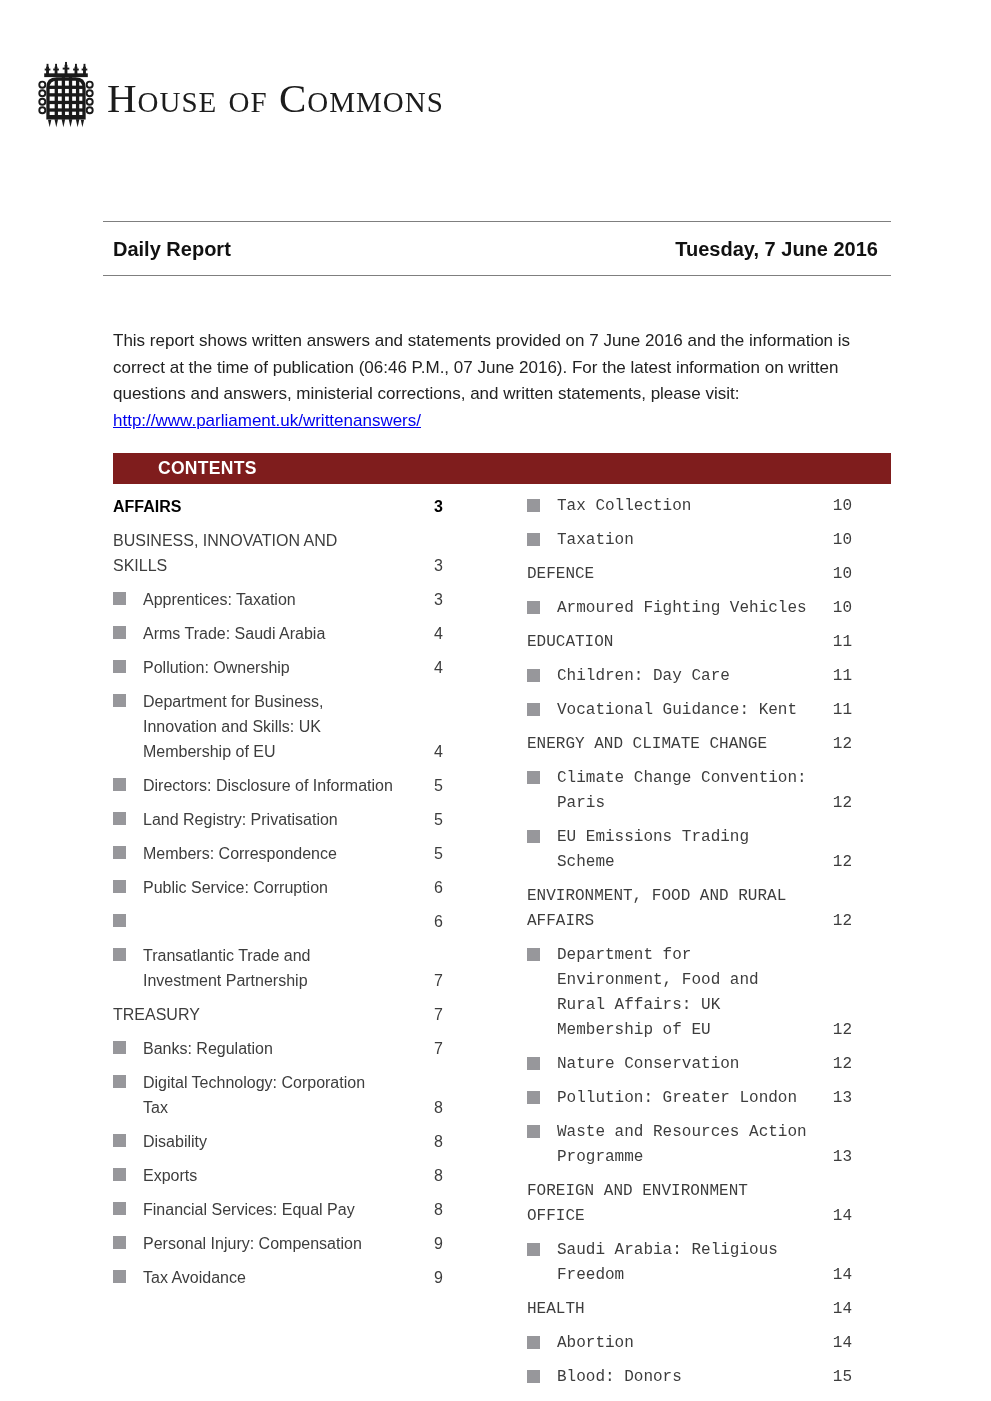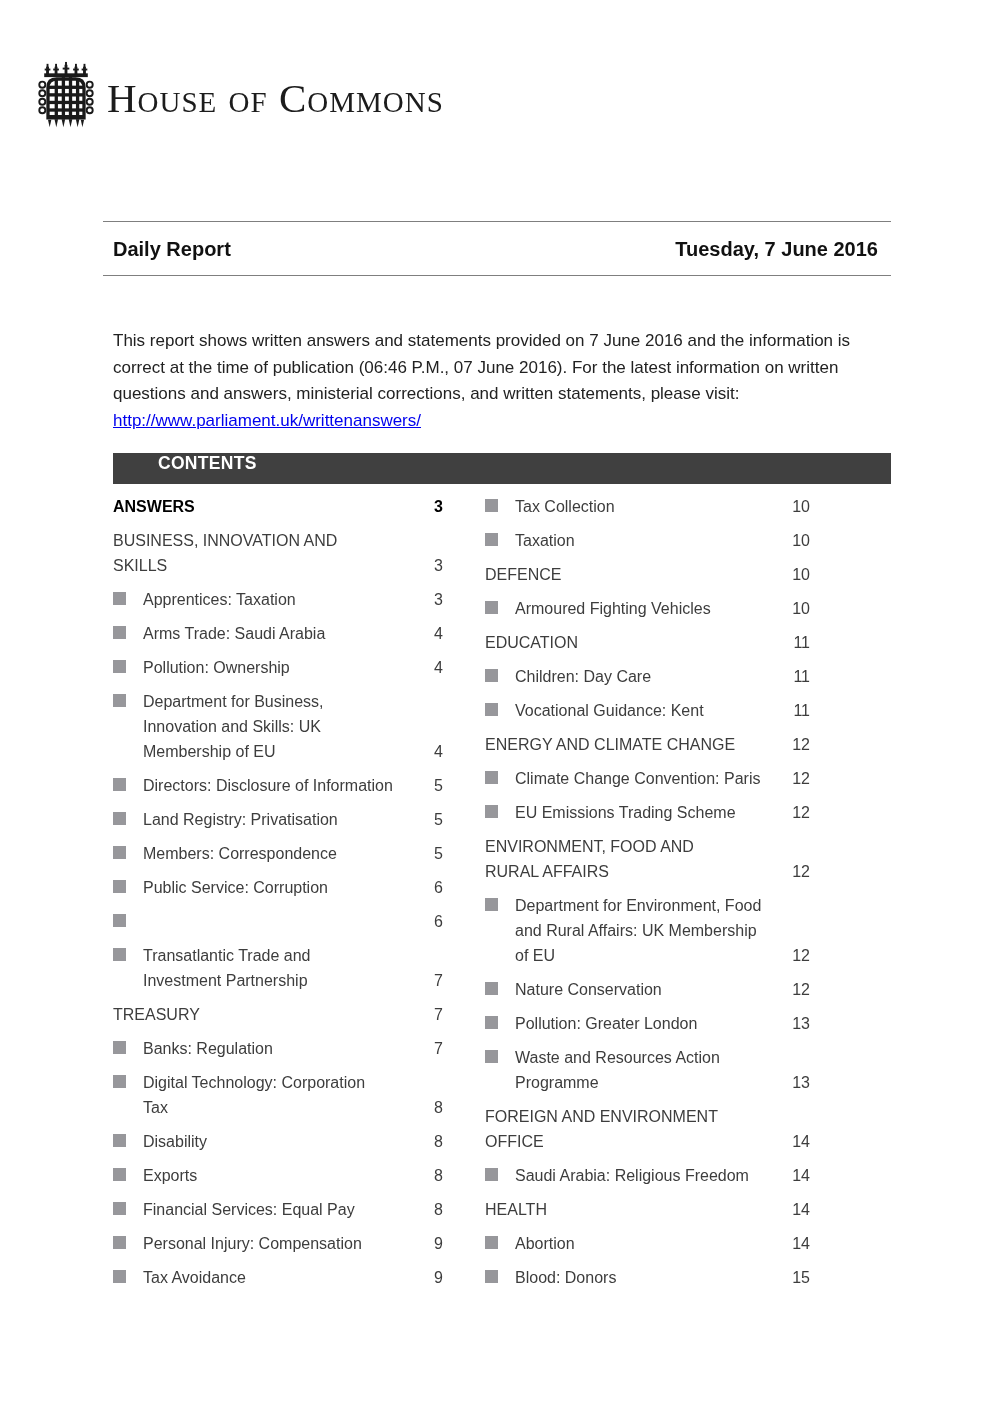--- a/index.html
+++ b/index.html
@@ -51,36 +51,36 @@
     line-height: 26.5px;
     color: #222222;
   }
   .intro a { color: #0000ee; text-decoration: underline; text-align: right; }
 
   
   .contents-bar {
     margin-top: 19px;
     margin-left: 10px;
     width: 778px; height: 31px;
-    background: #404040;
-    display: flex; align-items: flex-start;
+    background: #7f1d1d;
+    display: flex; align-items: center;
     padding-left: 45px;
   }
   .contents-bar span {
     color: #ffffff; font-weight: 700; font-size: 17.5px; letter-spacing: 0.3px;
   }
 
   
   .toc-grid {
     margin-top: 10px;
     margin-left: 10px;
     display: flex;
   }
   .toc-col-left  { width: 330px; }
-  .toc-col-right { width: 325px; margin-left: 42px; }
+  .toc-col-right { width: 325px; margin-left: 84px; font-family: Liberation Mono, monospace; }
 
   .toc-row { display: flex; margin-bottom: 9px; font-size: 16px; line-height: 25px; }
   .toc-row .toc-text { color: #3d3d3d; }
   .toc-row .toc-page { margin-left: auto; align-self: flex-end; color: #3d3d3d; padding-left: 6px; }
 
   .toc-row.section .toc-text { max-width: 262px; }
   .toc-row.section-bold .toc-text,
   .toc-row.section-bold .toc-page { font-weight: 700; color: #000000; }
 
   .toc-row.item .toc-text { max-width: 250px; }
@@ -171,21 +171,21 @@
 
   <p class="intro"><span>This report shows written answers and statements provided on 7 June 2016 and the information is correct at the time of publication (06:46 P.M., 07 June 2016). For the latest information on written questions and answers, ministerial corrections, and written statements, please visit: </span><a href="#">http://www.parliament.uk/writtenanswers/</a></p>
 
   <div class="contents-bar">
     <span>CONTENTS</span>
   </div>
 
   <div class="toc-grid">
     <div class="toc-col-left" id="toc-left">
         <div class="toc-row section-bold">
-          <span class="toc-text">ANSWERS</span>
+          <span class="toc-text">AFFAIRS</span>
           <span class="toc-page">3</span>
         </div>
         <div class="toc-row section">
           <span class="toc-text">BUSINESS, INNOVATION AND SKILLS</span>
           <span class="toc-page">3</span>
         </div>
         <div class="toc-row item">
           <span class="bullet"></span>
           <span class="toc-text">Apprentices: Taxation</span>
           <span class="toc-page">3</span>

